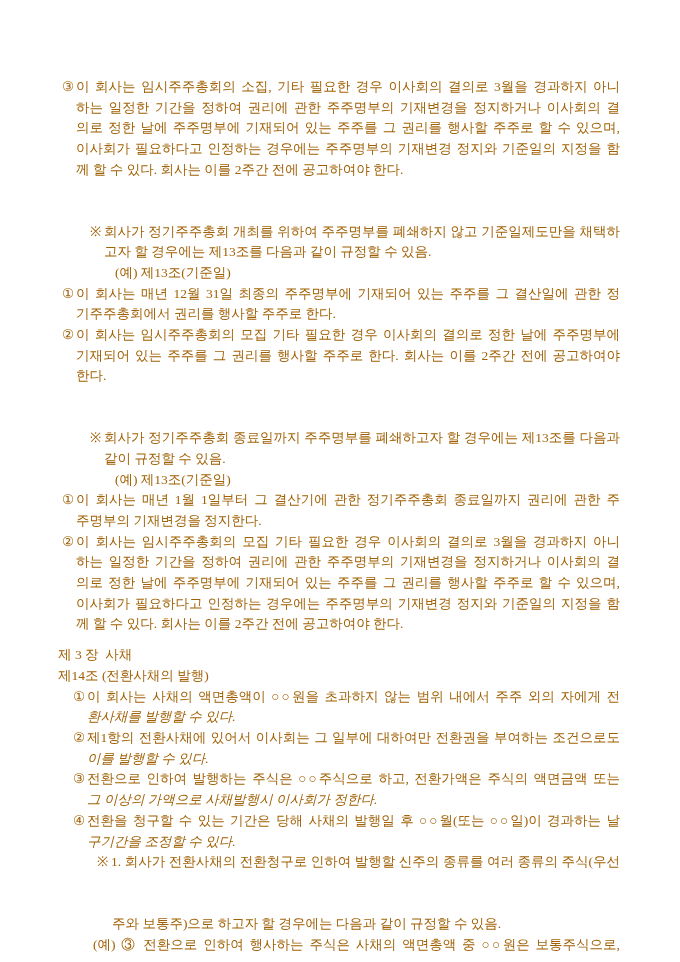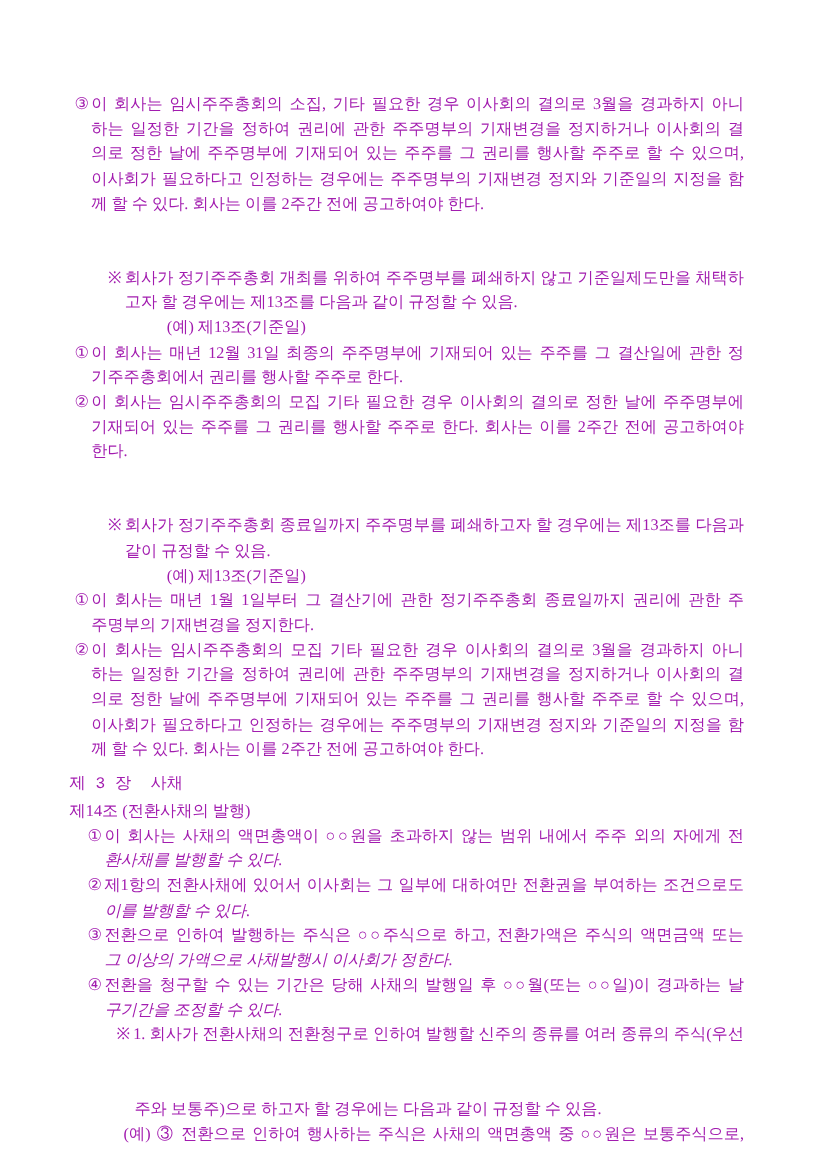--- a/index.html
+++ b/index.html
@@ -6,21 +6,21 @@
     margin: 0;
     padding: 0;
     background: #ffffff;
   }
   .page {
     position: relative;
     width: 680px;
     height: 962px;
     box-sizing: border-box;
     background: #ffffff;
-    color: #a21caf;
+    color: #a16207;
     font-family: "Liberation Serif", "DejaVu Serif", serif;
     font-size: 13.5px;
     line-height: 20.7px;
     padding: 77px 60px 0 58px;
     overflow: hidden;
   }
   .line {
     text-align: justify;
     text-align-last: justify;
   }
@@ -29,27 +29,27 @@
   }
   .mk {
     display: inline-block;
     width: 14px;
     overflow: visible;
   }
   .lvlA { margin-left: 4px; }
   .lvlA .cont { padding-left: 14px; }
   .noteA { margin-left: 32px; margin-top: 41px; }
   .noteA .cont { padding-left: 14px; }
-  .exA { margin-left: 81px; }
+  .exA { margin-left: 57px; }
   .lvlB { margin-left: 15px; }
   .lvlB .cont { padding-left: 14px; font-style: italic; }
   .noteB { margin-left: 39px; }
   .noteB .cont { padding-left: 15px; margin-top: 41px; }
-  .exB { margin-left: 45px; }
-  .chapter { margin-top: 10px; font-family: Liberation Mono, monospace; }
+  .exB { margin-left: 35px; }
+  .chapter { margin-top: 10px; }
   .heading { text-align: left; text-align-last: left; }
 </style>
 </head>
 <body>
 
 <div class="page">
 
   <div class="block lvlA">
     <div class="line just"><span class="mk">③</span><span>이 회사는 임시주주총회의 소집, 기타 필요한 경우 이사회의 결의로 3월을 경과하지 아니</span></div>
     <div class="line just cont">하는 일정한 기간을 정하여 권리에 관한 주주명부의 기재변경을 정지하거나 이사회의 결</div>

